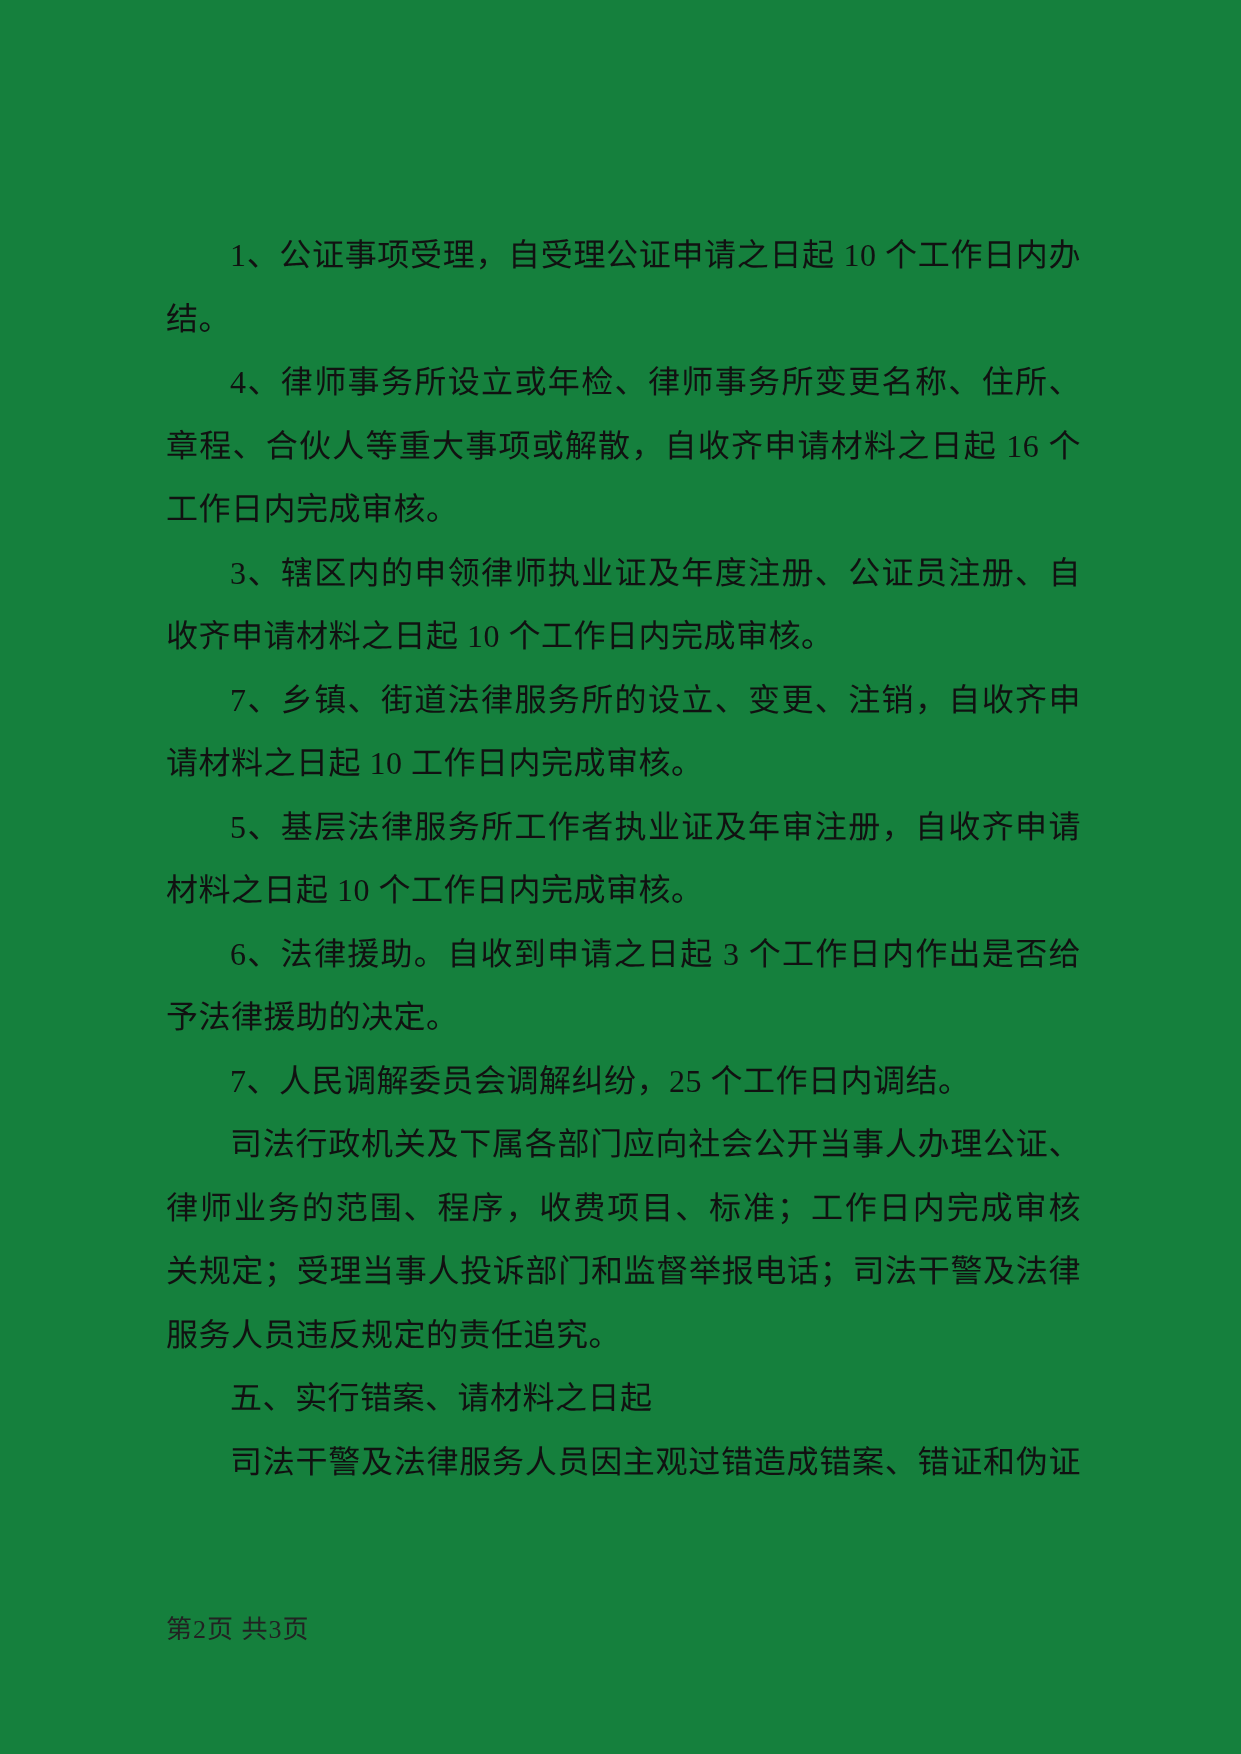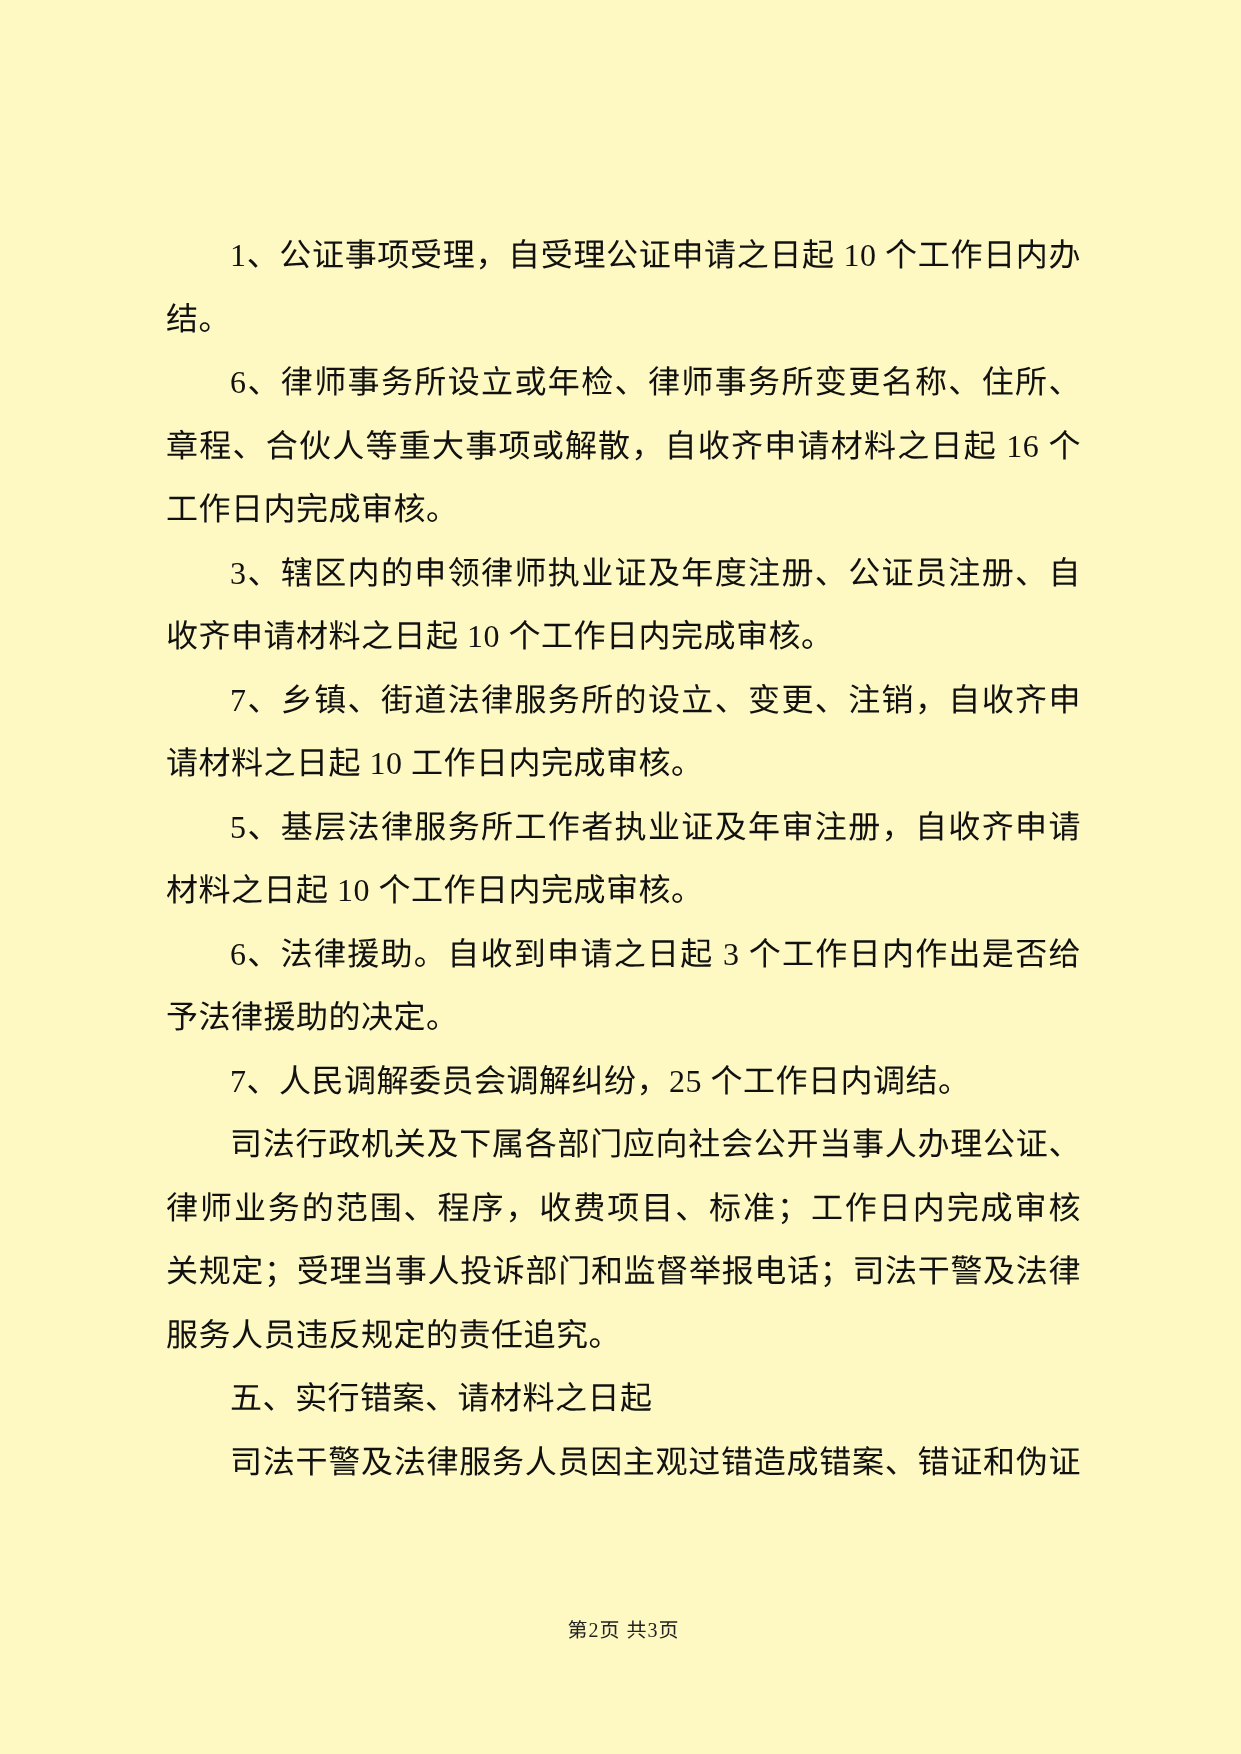--- a/index.html
+++ b/index.html
@@ -4,21 +4,21 @@
 <style>
   html, body {
     margin: 0;
     padding: 0;
     background: #ffffff;
   }
   .page {
     position: relative;
     width: 1241px;
     height: 1754px;
-    background: #fef9c3;
+    background: #15803d;
     overflow: hidden;
     font-family: "Liberation Serif", "DejaVu Serif", serif;
     color: #111111;
   }
   .text-block {
     position: absolute;
     left: 166px;
     right: 160px;
     top: 224px;
     font-size: 32px;
@@ -38,35 +38,35 @@
   .line.justify {
     text-align: justify;
     text-align-last: justify;
     text-justify: inter-ideograph;
   }
   .page-footer {
     position: absolute;
     left: 166px;
     right: 160px;
     top: 1610px;
-    text-align: center;
-    font-size: 20px;
+    text-align: left;
+    font-size: 26px;
     line-height: 40px;
     color: #222222;
     letter-spacing: 1px;
   }
 </style>
 </head>
 <body>
 
 <div class="page">
   <div class="text-block">
     <div class="line indent justify">1、公证事项受理，自受理公证申请之日起 10 个工作日内办</div>
     <div class="line">结。</div>
-    <div class="line indent justify">6、律师事务所设立或年检、律师事务所变更名称、住所、</div>
+    <div class="line indent justify">4、律师事务所设立或年检、律师事务所变更名称、住所、</div>
     <div class="line justify">章程、合伙人等重大事项或解散，自收齐申请材料之日起 16 个</div>
     <div class="line">工作日内完成审核。</div>
     <div class="line indent justify">3、辖区内的申领律师执业证及年度注册、公证员注册、自</div>
     <div class="line">收齐申请材料之日起 10 个工作日内完成审核。</div>
     <div class="line indent justify">7、乡镇、街道法律服务所的设立、变更、注销，自收齐申</div>
     <div class="line">请材料之日起 10 工作日内完成审核。</div>
     <div class="line indent justify">5、基层法律服务所工作者执业证及年审注册，自收齐申请</div>
     <div class="line">材料之日起 10 个工作日内完成审核。</div>
     <div class="line indent justify">6、法律援助。自收到申请之日起 3 个工作日内作出是否给</div>
     <div class="line">予法律援助的决定。</div>

